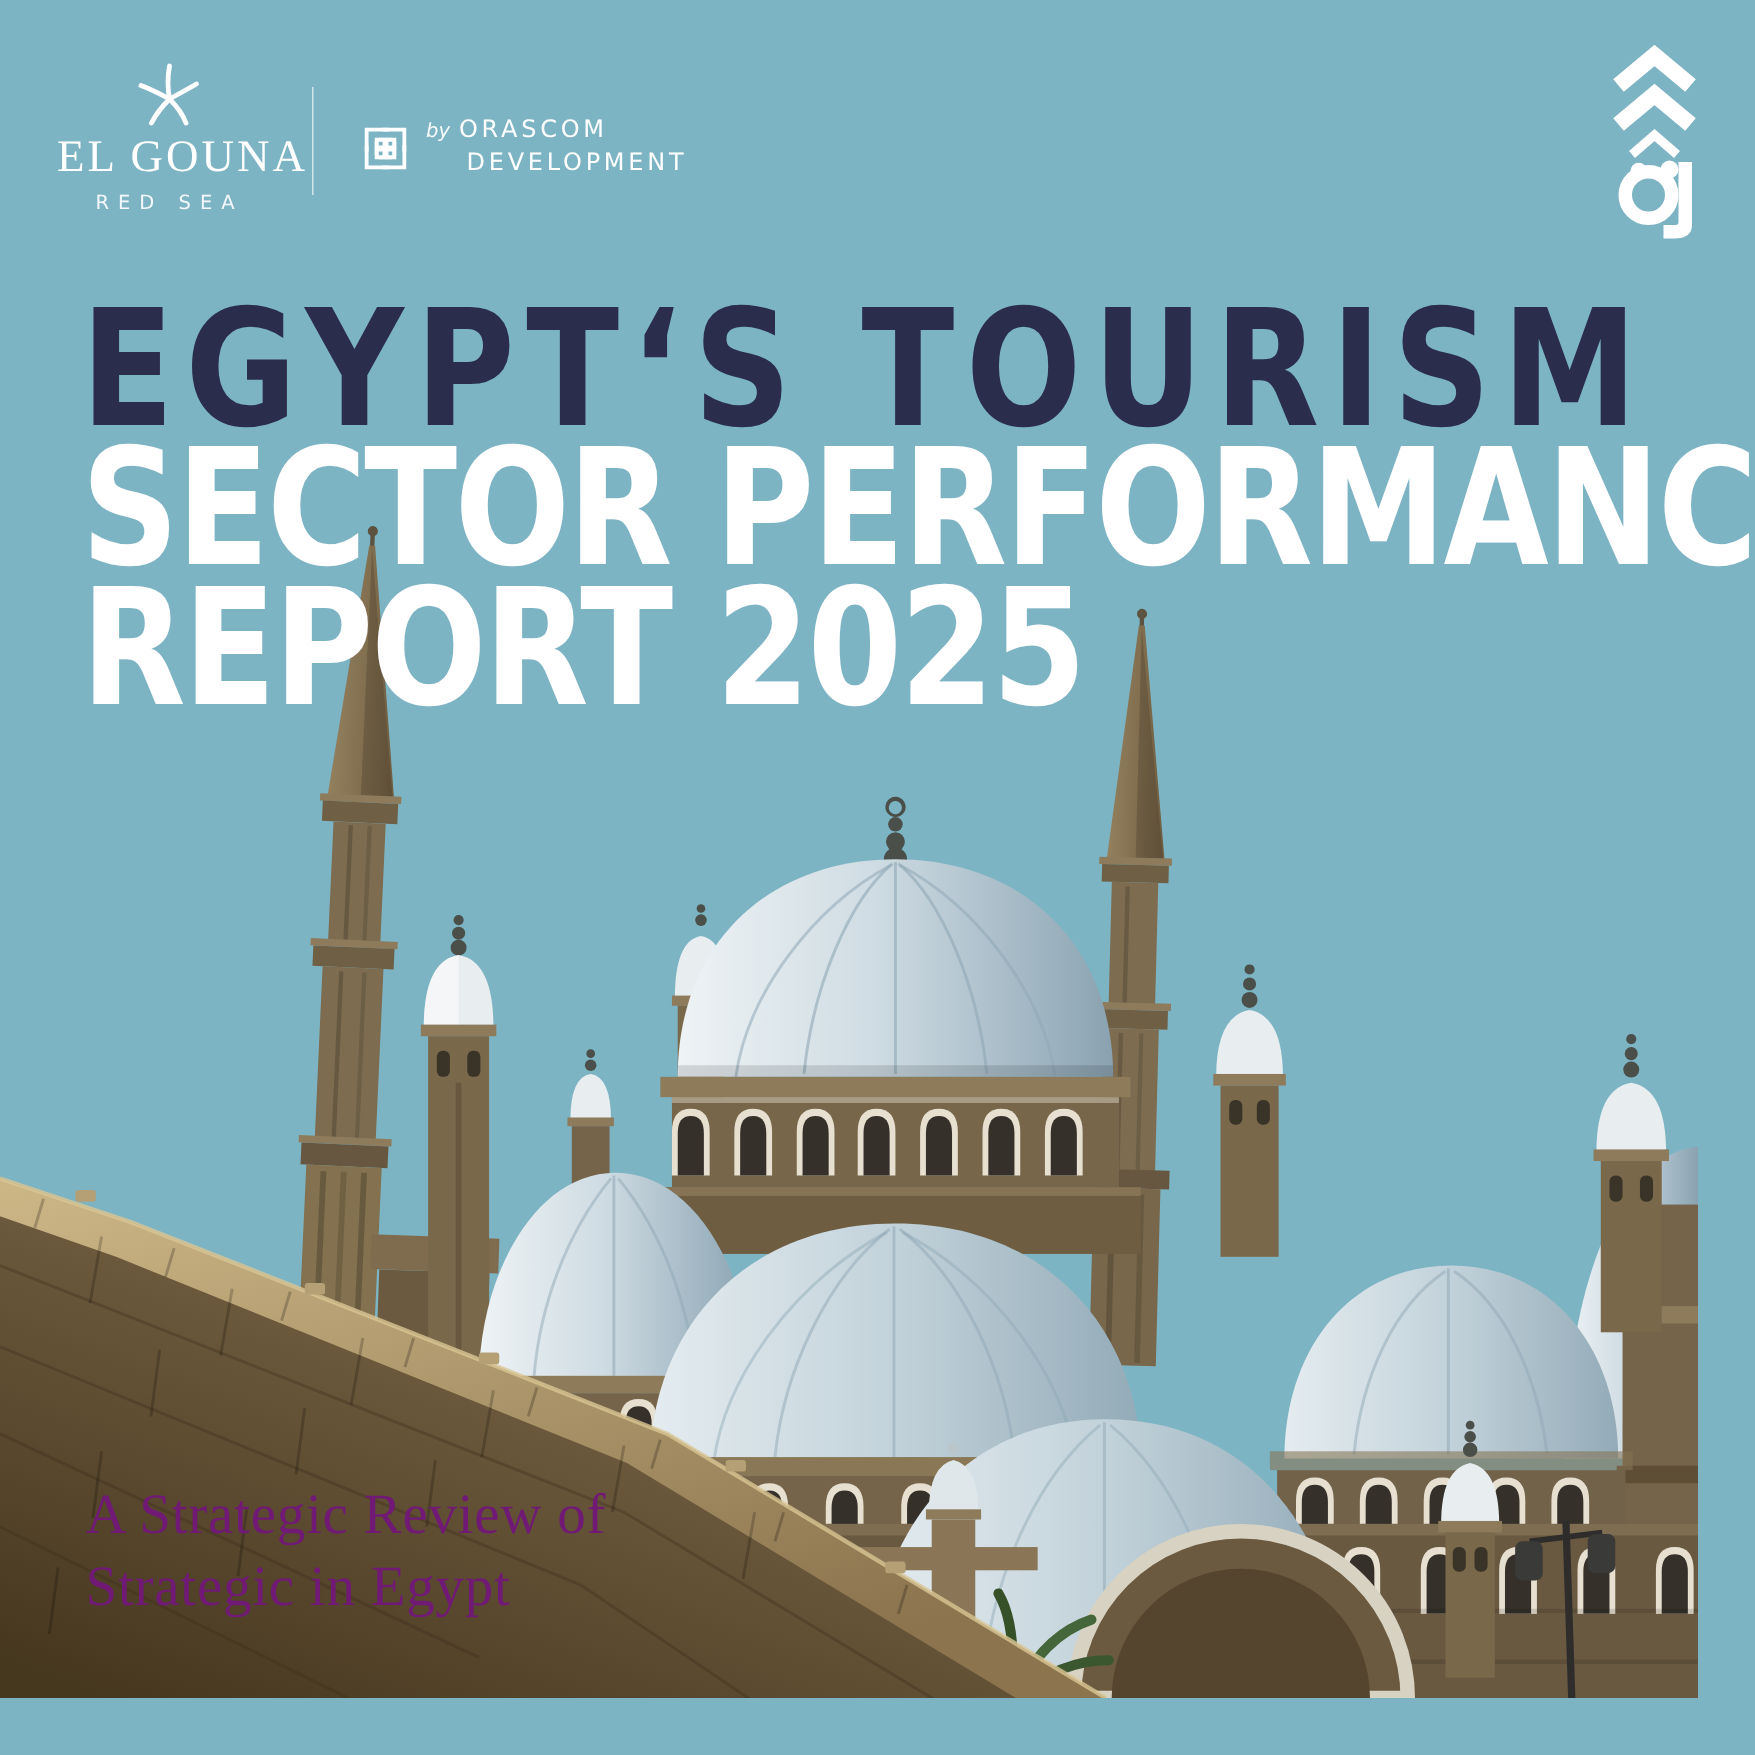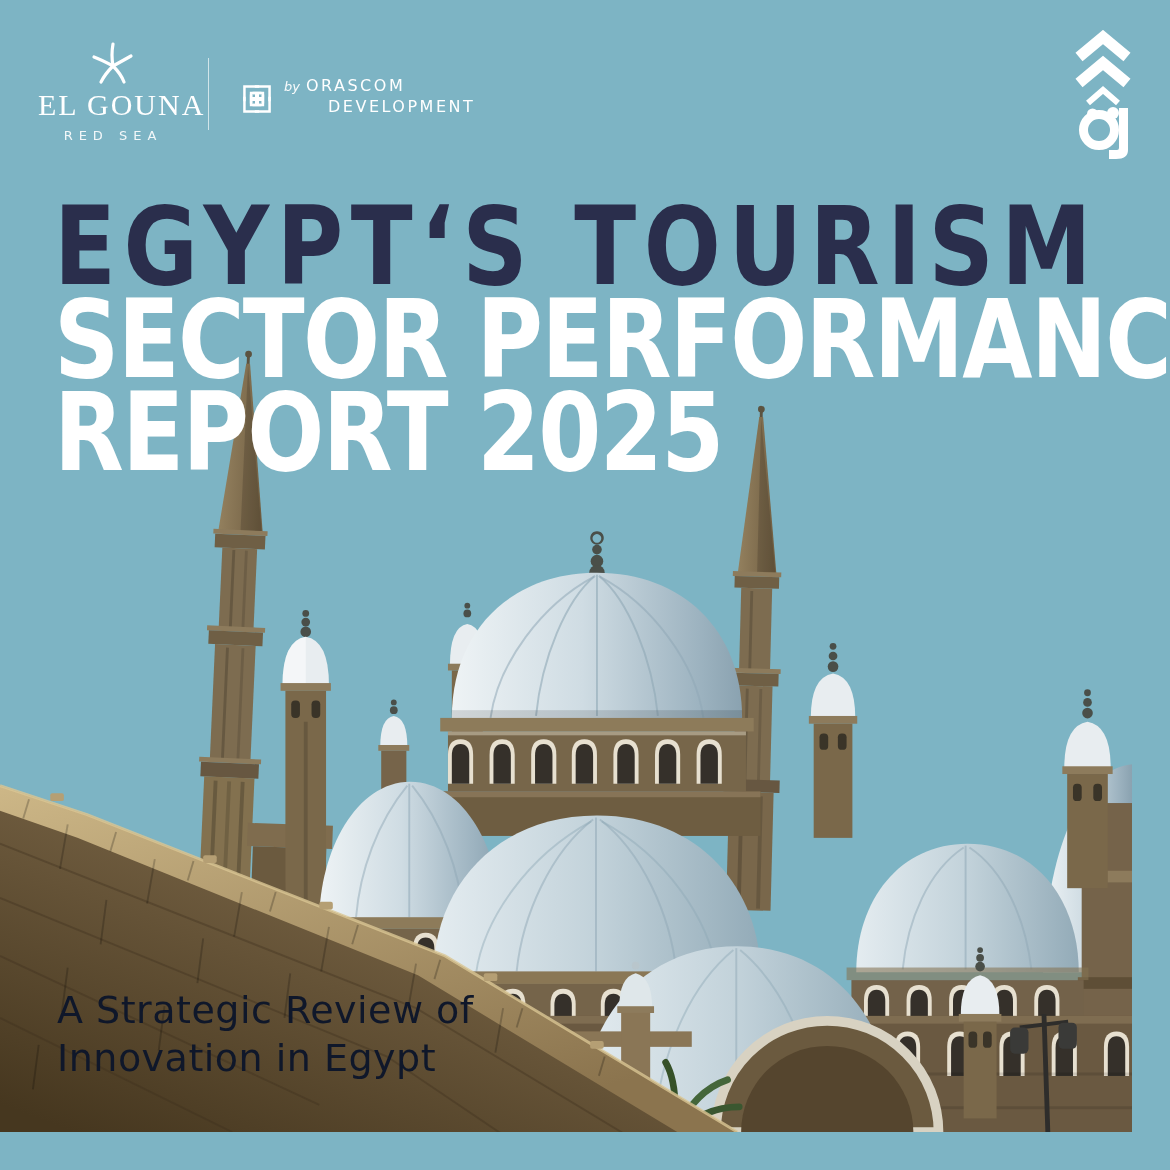--- a/index.html
+++ b/index.html
@@ -18,37 +18,37 @@
   .elgouna .brand{
     font-family:"Liberation Serif","DejaVu Serif",serif;
     font-size:30px;letter-spacing:2px;font-weight:400;white-space:nowrap;
   }
   .elgouna .tag{font-size:13px;letter-spacing:6px;margin-top:6px;opacity:.9;}
   .divider{position:absolute;left:170px;top:18px;width:1px;height:72px;background:rgba(255,255,255,.65);}
   .orascom{position:absolute;left:196px;top:36px;display:flex;align-items:flex-start;gap:4px;}
   .orascom .otext{line-height:20px;white-space:nowrap;}
   .orascom .by{font-style:italic;font-size:13px;margin-right:6px;opacity:.95;}
   .orascom .o1,.orascom .o2{font-size:16px;letter-spacing:2.5px;}
-  .orascom .o2{margin-left:44px;}
+  .orascom .o2{margin-left:27px;}
 
   .qlogo{position:absolute;left:1074px;top:30px;}
 
   
   .title{
     position:absolute;left:54px;top:200px;
     font-weight:800;font-size:108px;line-height:93px;letter-spacing:-2px;
     transform:scaleX(.84);transform-origin:left top;white-space:nowrap;
   }
   .title .t1{color:var(--title_navy,#2a2e4c);letter-spacing:9px;}
   .title .t2{color:#fff;}
 
   
   .subtitle{
-    position:absolute;left:57px;top:986px;color:#0f172a;
-    font-size:38px;line-height:48px;letter-spacing:.5px;font-weight:400;
+    position:absolute;left:57px;top:986px;color:#701a75;
+    font-size:38px;line-height:48px;letter-spacing:.5px;font-weight:400;font-family:Liberation Serif, serif;
   }
 </style>
 </head>
 <body>
 
 <div class="stage">
 
   <svg class="scene" viewBox="0 0 1170 1170" aria-hidden="true">
     <defs>
       <linearGradient id="domeGrad" x1="0" y1="0" x2="1" y2="0">
@@ -429,16 +429,16 @@
   </svg>
 
   <div class="title">
     <div class="t1">EGYPT‘S TOURISM</div>
     <div class="t2">SECTOR PERFORMANCE</div>
     <div class="t2">REPORT 2025</div>
   </div>
 
   <div class="subtitle">
     <div>A Strategic Review of</div>
-    <div>Innovation in Egypt</div>
+    <div>Strategic in Egypt</div>
   </div>
 
 </div>
 
 </body></html>

